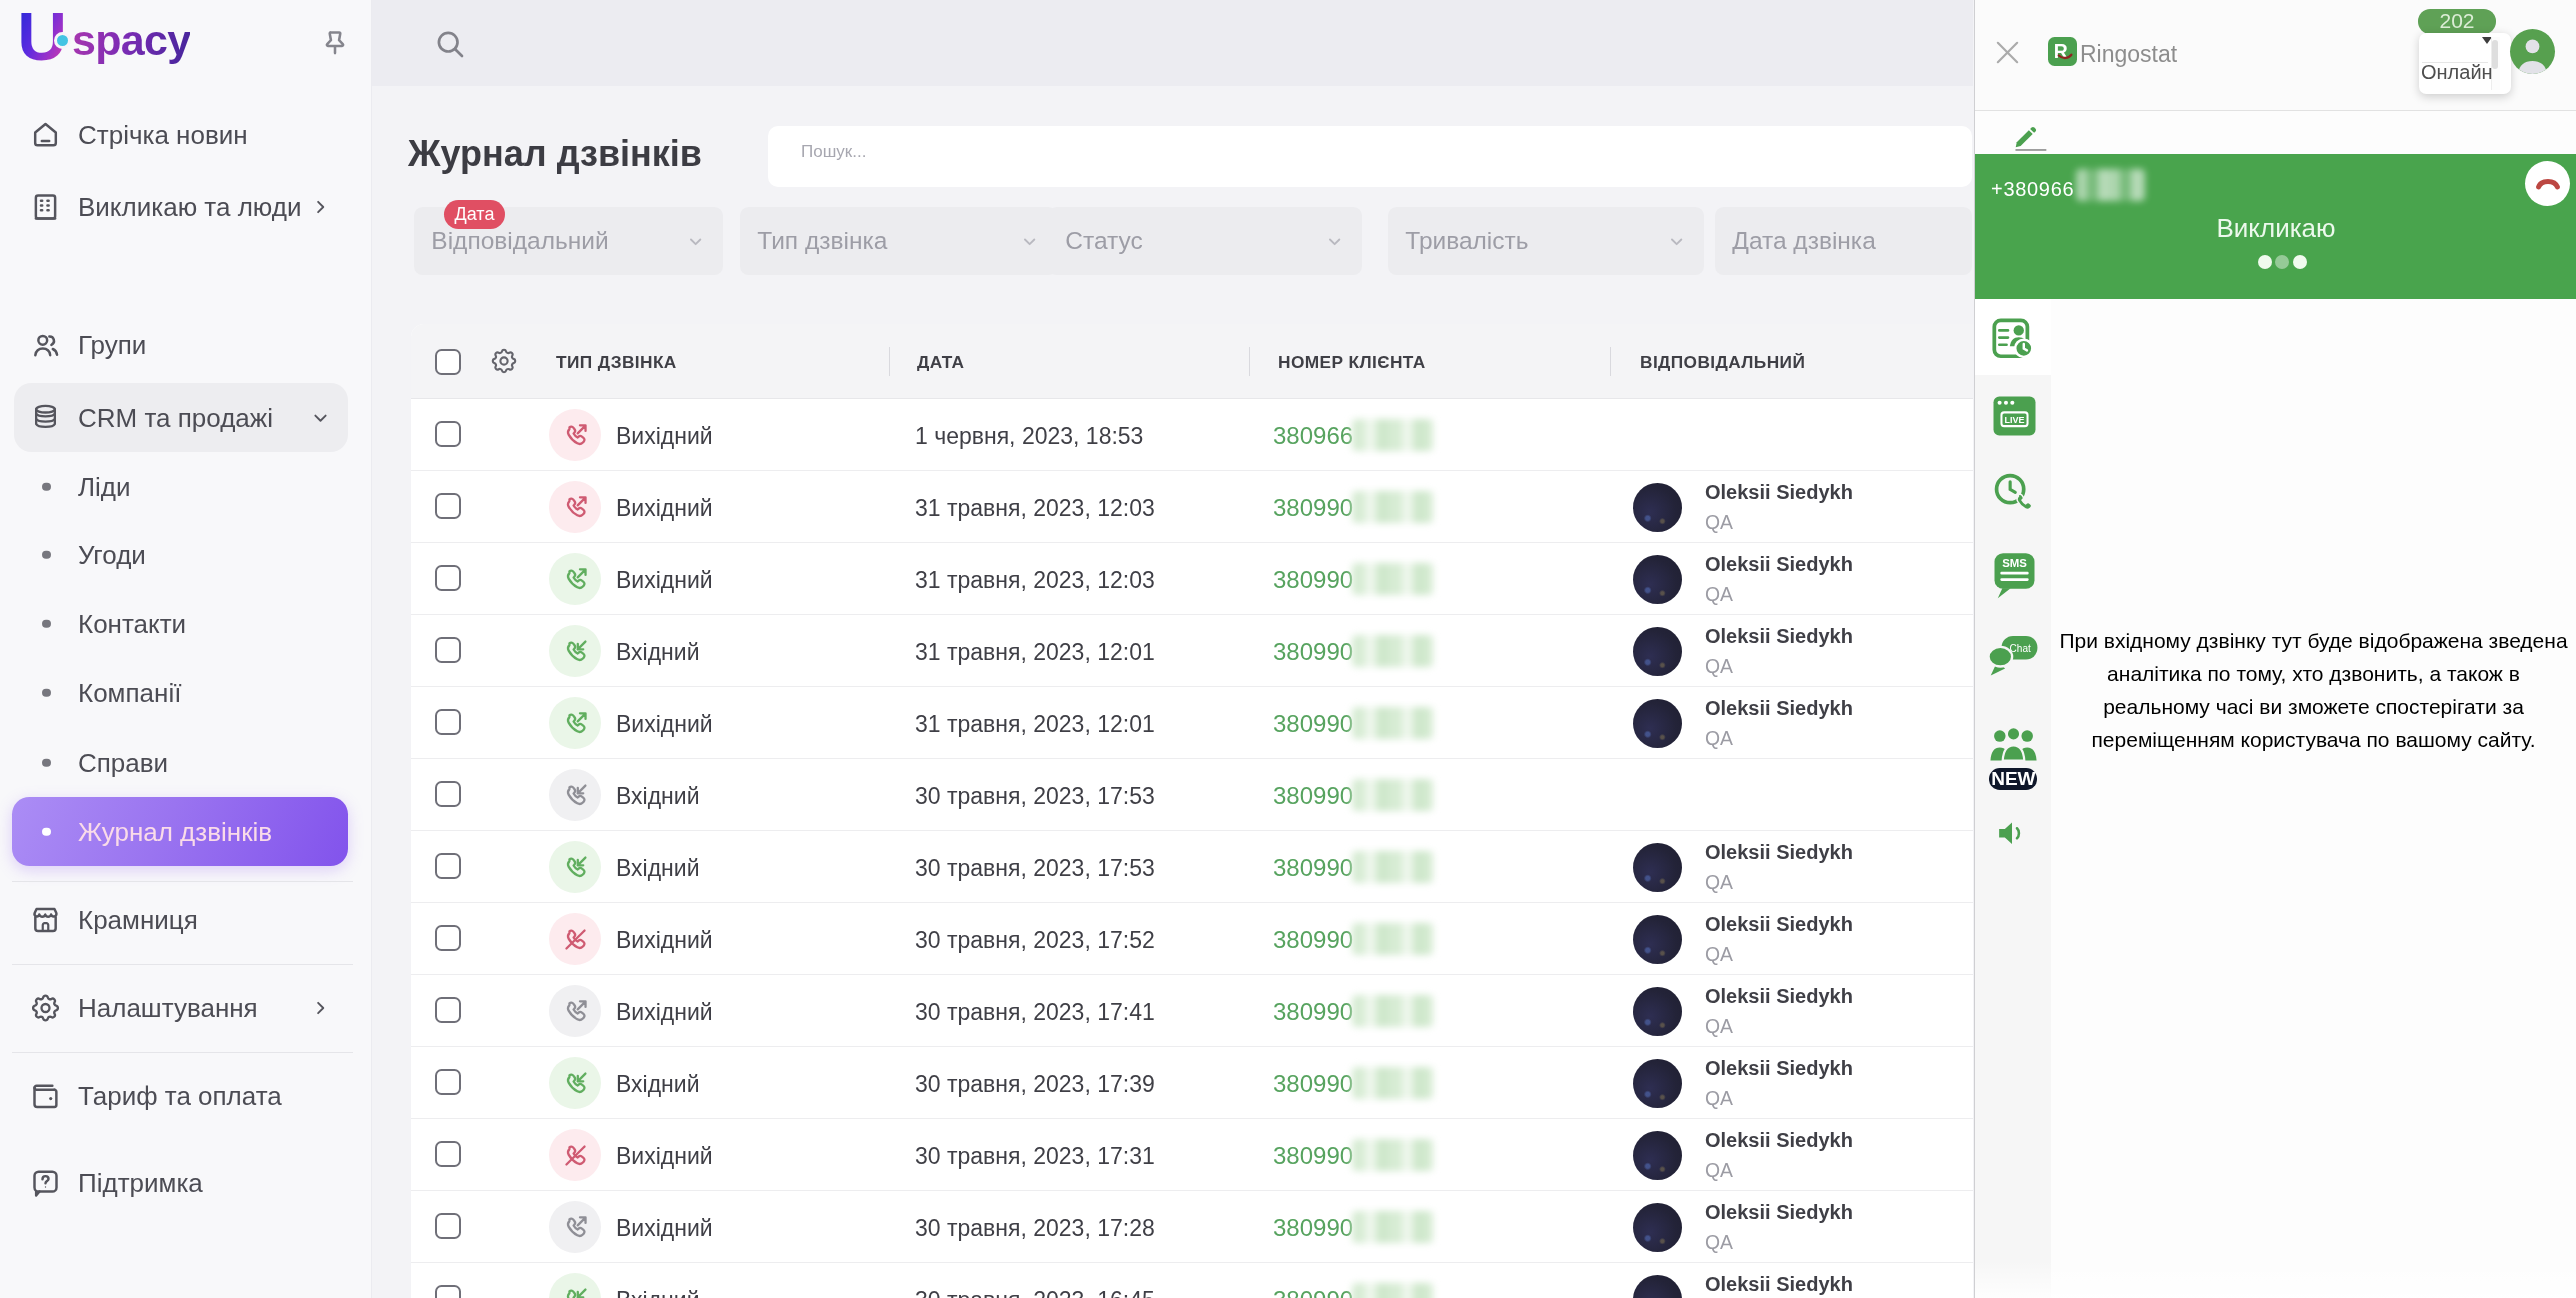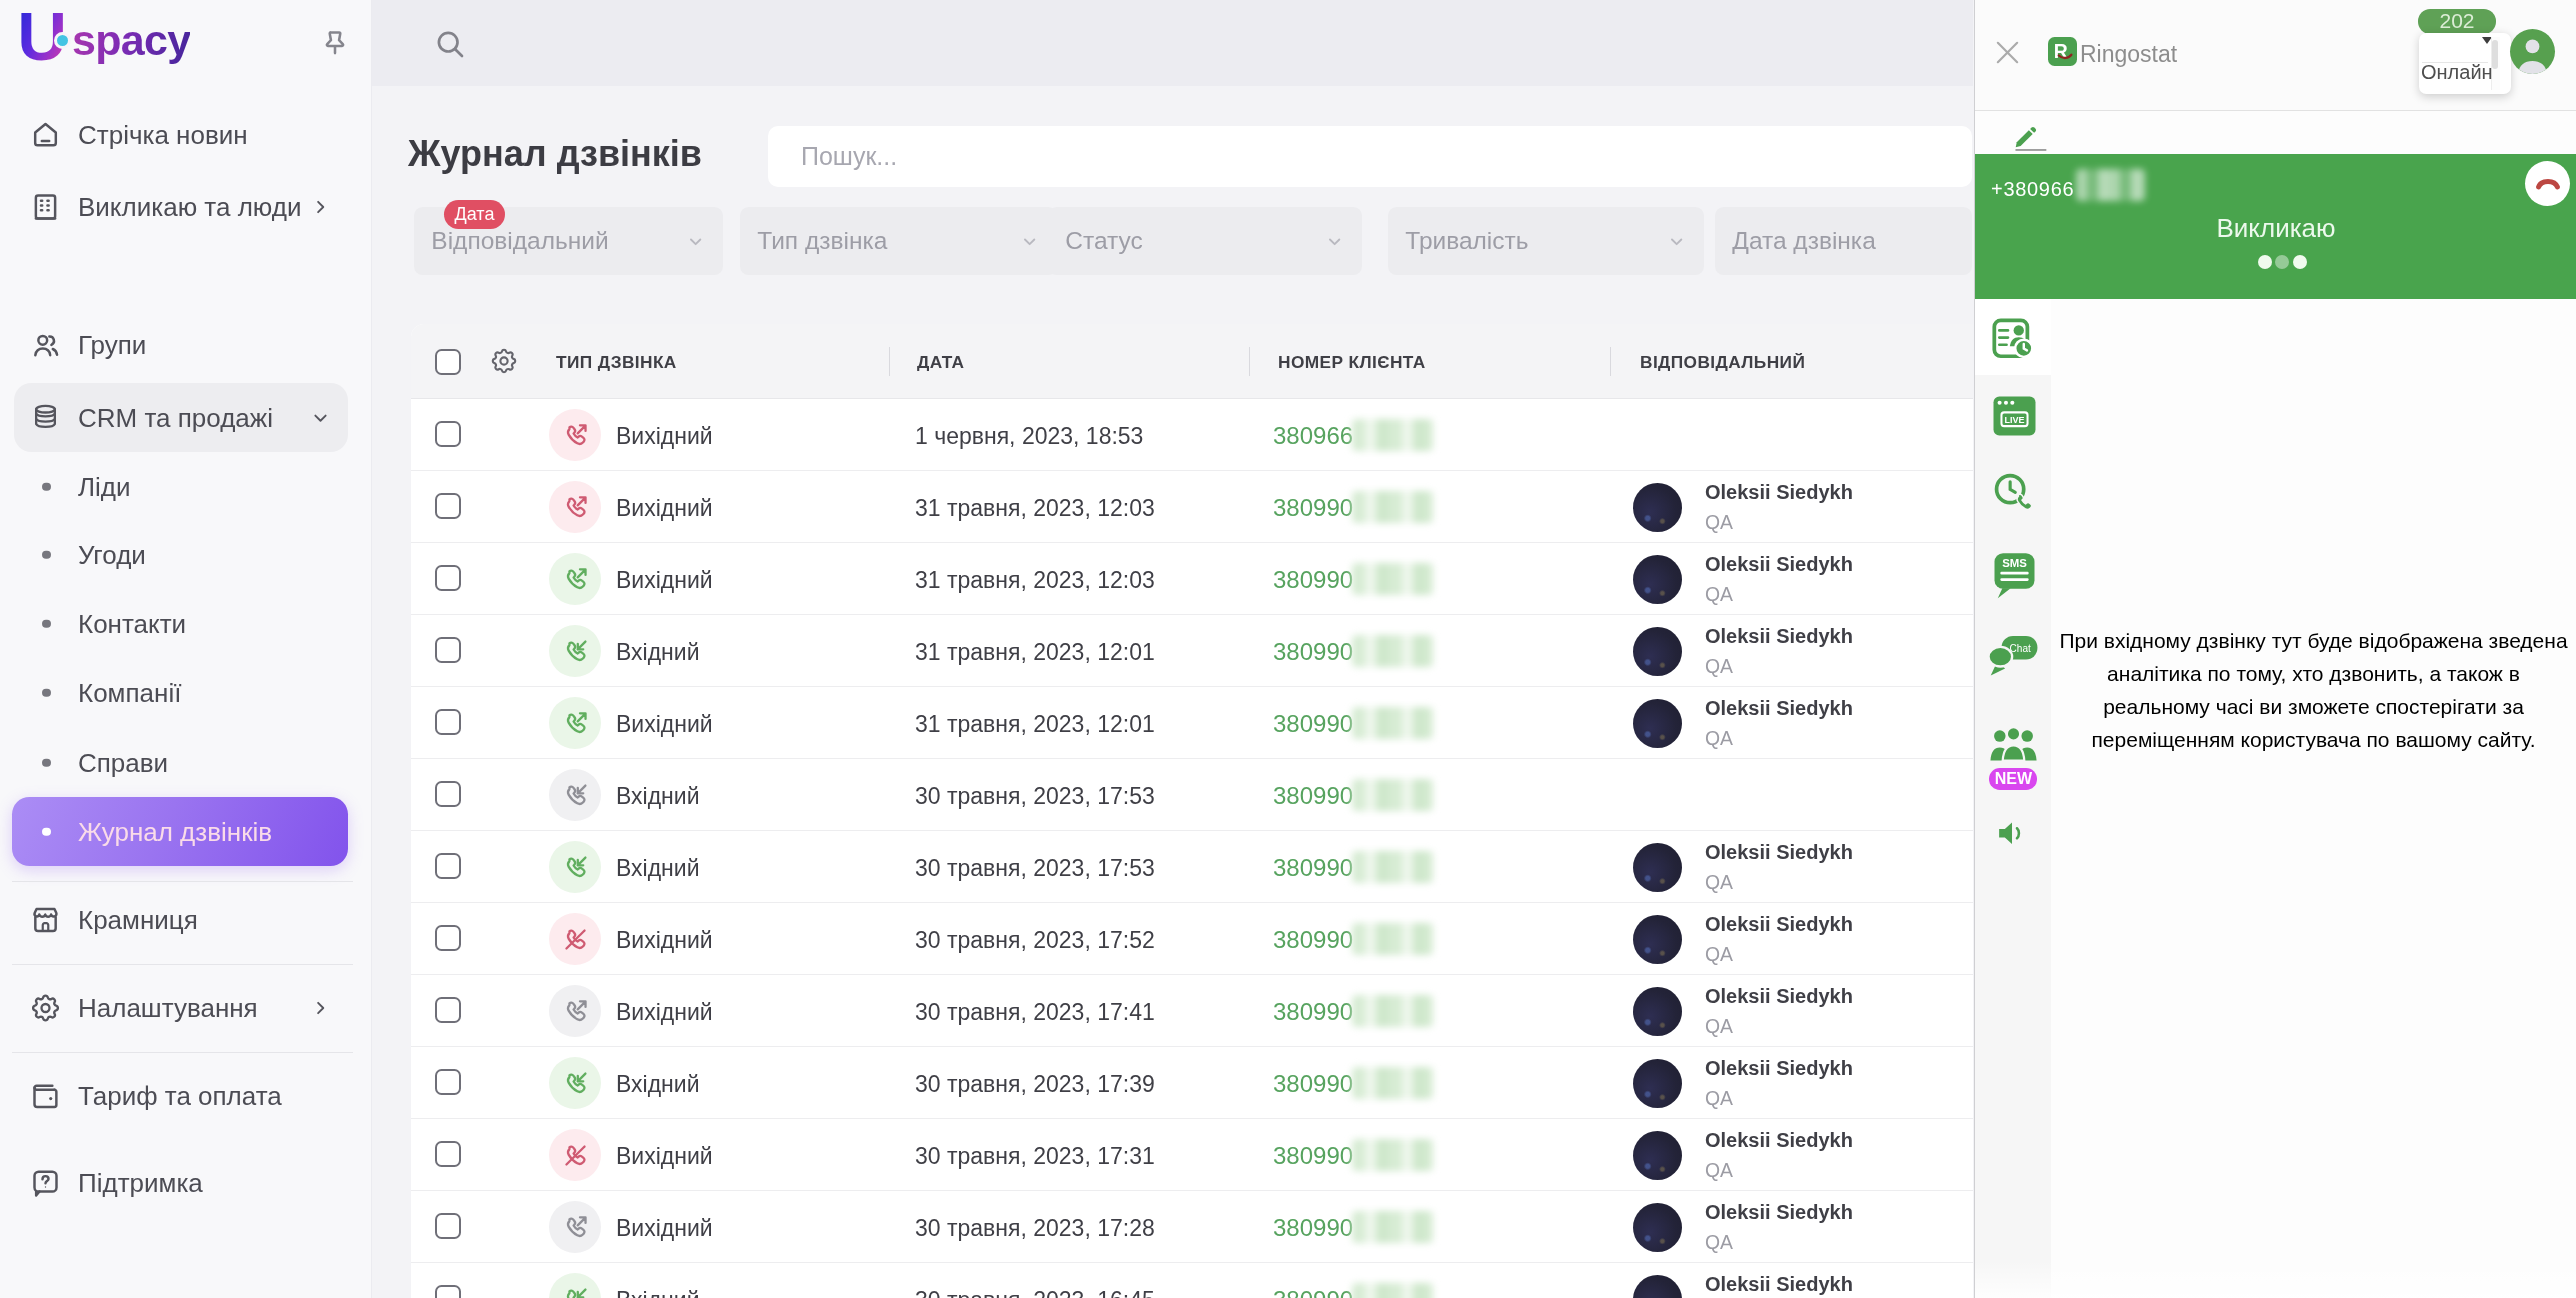--- a/index.html
+++ b/index.html
@@ -21,21 +21,21 @@
   #active-pill { position:absolute; left:12.2px; top:797px; width:336px; height:69px; border-radius:17.3px;
      background:linear-gradient(115deg,#ab8df5 0%, #9a74f0 45%, #8253ec 100%);
      box-shadow:0 4.3px 14.4px rgba(150,100,245,.28); }
 
   
   #topbar { position:absolute; left:372px; top:0; width:1601px; height:86px; background:#ececf1; }
 
   
   #h1 { position:absolute; left:408px; top:133px; font-size:36px; font-weight:bold; color:#3c3c43; }
   #search { position:absolute; left:768px; top:126px; width:1204px; height:61px; background:#fff; border-radius:10px; }
-  #search span { position:absolute; left:33px; top:16px; font-size:25px; color:#a7a7b0; }
+  #search span { position:absolute; left:33px; top:16px; font-size:17px; color:#a7a7b0; }
   .filter { position:absolute; top:207px; height:68px; background:#ececef; border-radius:8.6px; }
   .filter span { position:absolute; left:17.3px; top:20px; font-size:24.5px; color:#9d9da6; white-space:nowrap; }
   .fchev { position:absolute; right:19px; top:26px; width:17.3px; height:17.3px; }
   #skoro { position:absolute; left:444px; top:200px; width:61px; height:29px; border-radius:14.4px; background:#e04f63; color:#fff; font-size:18px; text-align:center; line-height:29px; }
 
   
   #table { position:absolute; left:411px; top:324px; width:1562px; height:974px; background:#fff; border-radius:13px 0 0 0; }
   #thead { position:absolute; left:0; top:0; width:100%; height:75px; background:#f4f4f6; border-radius:13px 0 0 0; border-bottom:0.7px solid #e7e7ea; }
   .hlabel { position:absolute; top:28px; font-size:17.3px; font-weight:bold; color:#3f3f46; letter-spacing:0.4px; }
   .hsep { position:absolute; top:23px; width:1.4px; height:29px; background:#d9d9de; }
@@ -58,21 +58,21 @@
   .rqa { position:absolute; left:1294px; top:40px; font-size:19.4px; color:#9c9ca4; }
   .pic { width:29px; height:29px; }
 
   
   #panel { position:absolute; left:1974px; top:0; width:602px; height:1298px; background:#fdfdfd; border-left:0.7px solid #cfcfd2; }
   #phead { position:absolute; left:0; top:0; width:100%; height:111px; background:#fbfbfb; border-bottom:0.7px solid #e2e2e2; }
   #greenband { position:absolute; left:0; top:154px; width:602px; height:145px; background:#49a44d; }
   #iconstrip { position:absolute; left:0; top:299px; width:76px; height:999px; background:#f6f6f6; }
   #iconstrip .active { position:absolute; left:0; top:0; width:76px; height:76px; background:#fff; }
   #ptext { position:absolute; left:2054px; top:624px; width:519px; font-size:21px; line-height:33px; color:#000000; text-align:center; white-space:nowrap; }
-  #newpill { position:absolute; left:14.4px; top:469px; width:48px; height:21.6px; background:#d946ef; border-radius:10.8px; color:#fff; font-size:16px; font-weight:bold; text-align:center; line-height:21.6px; }
+  #newpill { position:absolute; left:14.4px; top:469px; width:48px; height:21.6px; background:#0f172a; border-radius:10.8px; color:#fff; font-size:19px; font-weight:bold; text-align:center; line-height:21.6px; }
 </style>
 </head>
 <body>
 
 <div id="topbar">
   <svg class="abs" style="left:60px;top:26px;" width="36" height="36" viewBox="0 0 24 24" fill="none" stroke="#82828a" stroke-width="1.8" stroke-linecap="round">
     <circle cx="10.8" cy="10.8" r="6.2"></circle>
       <path d="M15.3 15.3 20 20"></path>
   </svg>
 </div>

